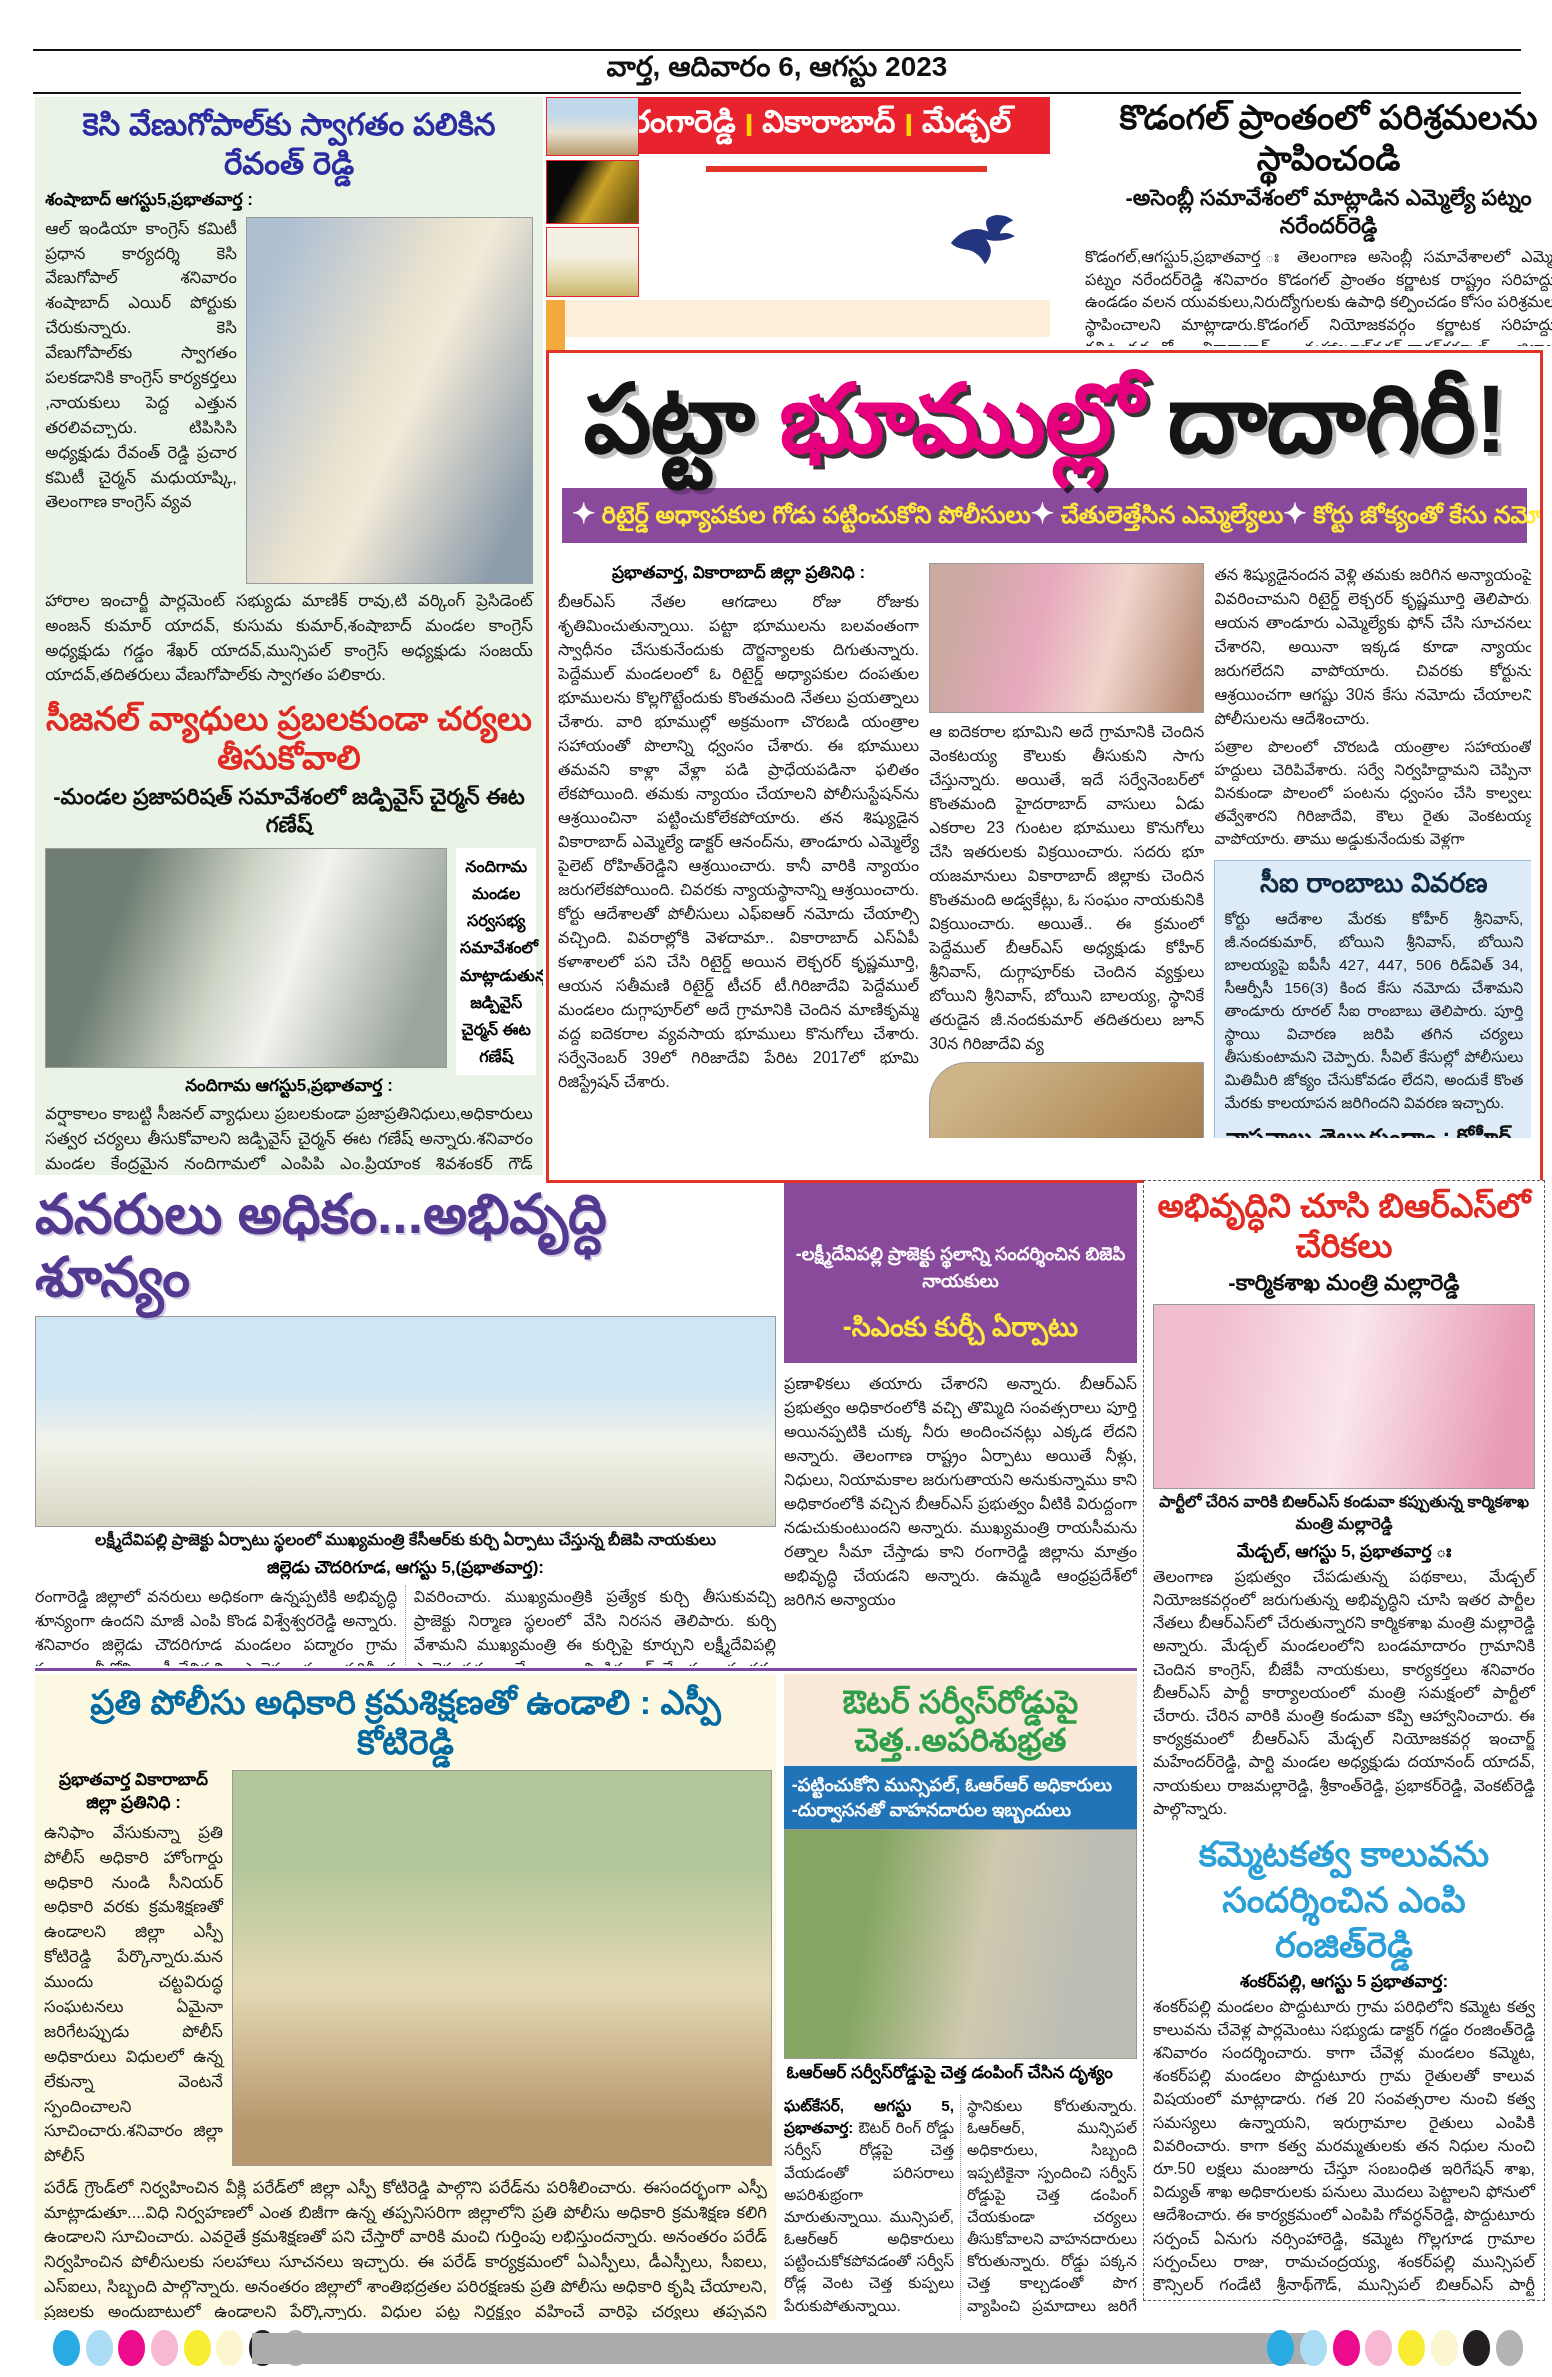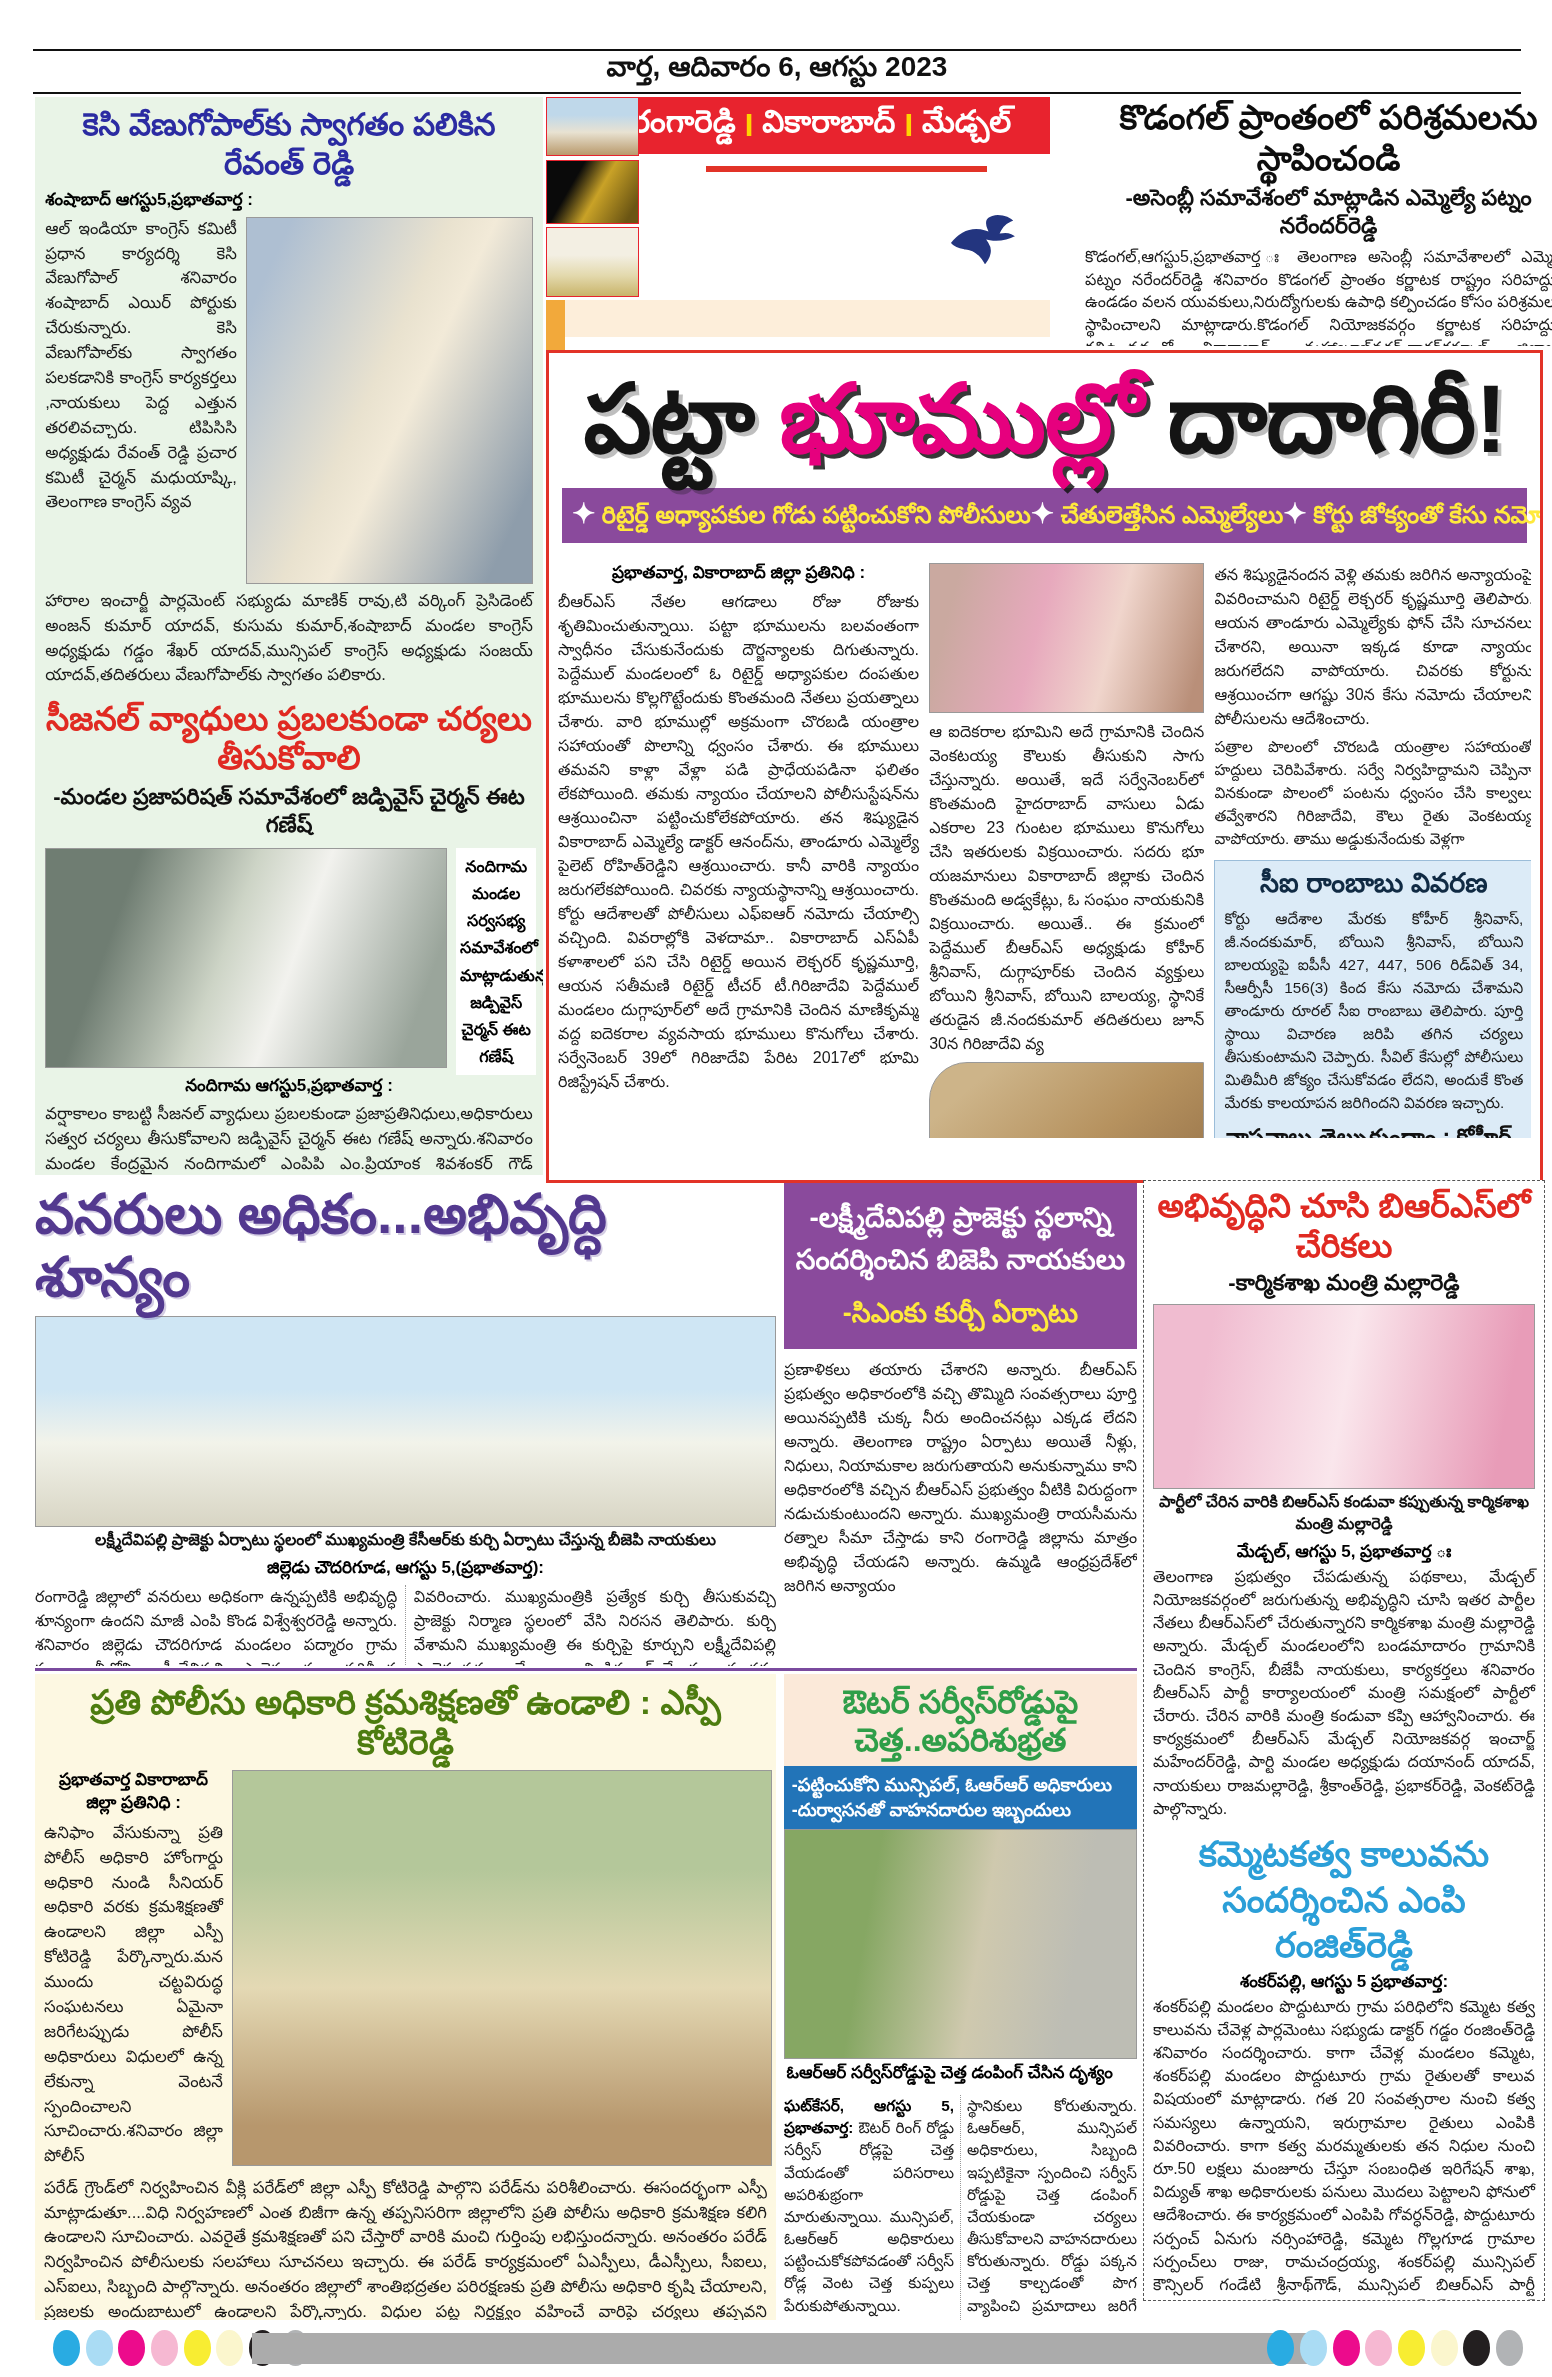--- a/index.html
+++ b/index.html
@@ -76,35 +76,35 @@
   .ci-box { background:#dcebf7; border:1.3px solid #9bbdd9; padding:6.4px 9px; margin-top:9px; }
   .ci-box .ttl { font-size:27px; font-weight:bold; text-align:center; color:#102a43; margin-bottom:3.8px; }
   .facts-ttl { font-size:23px; font-weight:bold; color:#111; margin:9px 0 3.8px 0; }
 
   
   .mid-left { position:absolute; left:35px; top:1183px; width:741px; height:483px; overflow:hidden; }
   .h-van { font-size:55px; font-weight:bold; color:#53398f; line-height:1.15; text-shadow:1.9px 1.9px 0 rgba(83,57,143,.25); }
   .mid-left .cols2 { column-count:2; column-gap:16.6px; column-rule:0.6px dotted #999; margin-top:3.8px; }
   .mid-center { position:absolute; left:784px; top:1183px; width:353px; height:483px; overflow:hidden; }
   .bjp-box { background:#8a4a9c; padding:14px 11.5px; text-align:center; }
-  .bjp-box .l1 { color:#ffffff; font-size:28px; font-weight:bold; line-height:1.5; }
+  .bjp-box .l1 { color:#ffffff; font-size:18px; font-weight:bold; line-height:1.5;margin-top:44px; }
   .bjp-box .l2 { color:#ffe93c; font-size:27px; font-weight:bold; margin-top:16.6px; }
   .purple-rule { position:absolute; left:35px; top:1668px; width:1102px; height:3.2px; background:#7a4a9e; }
 
   
   .right-dashed { position:absolute; left:1143px; top:1180px; width:402px; height:1121px;
                   border:1.9px dashed #555; padding:5px 9px; overflow:hidden; background:#fff; }
   .h-brs { font-size:33px; font-weight:bold; color:#e02a22; text-align:center; line-height:1.2; }
   .h-cyan { font-size:35px; font-weight:bold; color:#2b9fd8; text-align:center; line-height:1.3; }
   .right-dashed .bd { font-size:16px; line-height:1.45; }
 
   
   .bottom-left { position:absolute; left:35px; top:1674px; width:741px; height:646px;
                  background:#fdf8e2; padding:7.7px 9px; overflow:hidden; }
-  .h-pol { font-size:34px; font-weight:bold; color:#4d7c0f; text-align:center; line-height:1.2; }
+  .h-pol { font-size:34px; font-weight:bold; color:#0369a1; text-align:center; line-height:1.2; }
   .pol-row { display:flex; gap:9px; margin-top:6.4px; }
   .pol-txt { width:179px; flex:none; }
 
   
   .bottom-mid { position:absolute; left:784px; top:1674px; width:353px; height:646px; overflow:hidden; }
   .gar-head { background:#fbe9d9; padding:9px 5.1px 6.4px 5.1px; }
   .h-green { font-size:32px; font-weight:bold; color:#2f9e48; text-align:center; line-height:1.2; }
   .blue-band { background:#2274b8; color:#fff; font-size:18px; font-weight:bold; padding:6.4px 7.7px; line-height:1.4; }
   .gar-cap { background:#fff; font-size:17px; font-weight:bold; padding:3.8px 2.6px; }
   .bottom-mid .cols2 { column-count:2; column-gap:12.8px; column-rule:0.6px dotted #999; margin-top:5.1px; }

